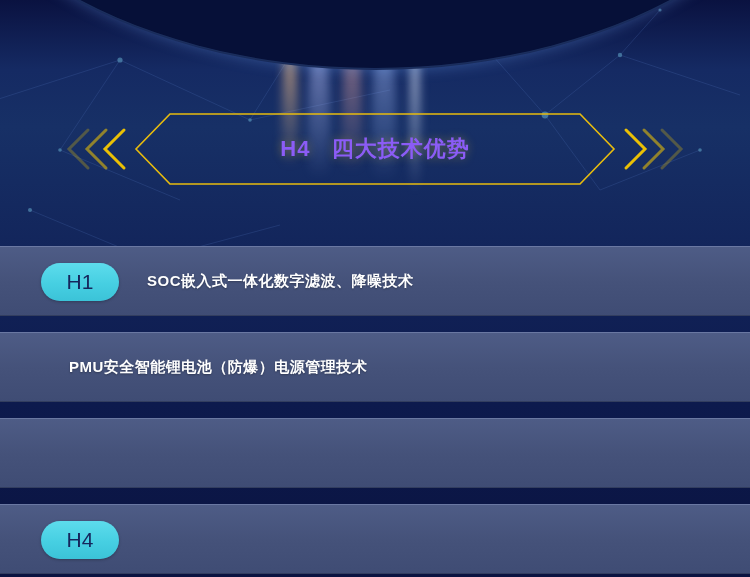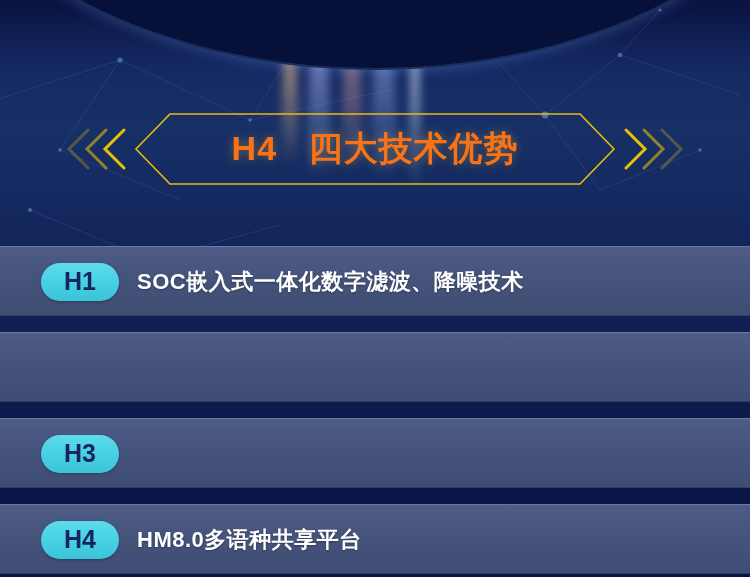--- a/index.html
+++ b/index.html
@@ -93,22 +93,22 @@
   .hexline { position: absolute; left: 0; top: 0; }
   .title-text {
     position: absolute;
     left: 0;
     top: 0;
     width: 750px;
     height: 82px;
     display: flex;
     align-items: center;
     justify-content: center;
-    color: #f97316;
-    font-size: 34px;
+    color: #8b5cf6;
+    font-size: 22px;
     font-weight: bold;
     letter-spacing: 1px;
     white-space: pre;
     text-shadow: 0 0 10px rgba(255,200,40,.35);
   }
 
   
   .rows {
     position: absolute;
     left: 0;
@@ -127,31 +127,31 @@
   }
   .row:last-child { margin-bottom: 0; text-align: right; }
   .row .pad-left { width: 41px; flex: 0 0 41px; }
   .badge {
     flex: 0 0 auto;
     width: 78px;
     height: 38px;
     border-radius: 19px;
     background: linear-gradient(180deg, #5ddcec 0%, #46cfe2 55%, #3bc3d8 100%);
     color: #16265c;
-    font-size: 25px;
-    font-weight: bold;
+    font-size: 21px;
+    font-weight: normal;
     display: flex;
     align-items: center;
     justify-content: center;
     box-shadow: 0 1px 3px rgba(0,0,0,.25);
   }
   .row-text {
-    margin-left: 18px;
+    margin-left: 28px;
     color: #ffffff;
-    font-size: 22px;
+    font-size: 15px;
     font-weight: bold;
     letter-spacing: .5px;
     text-shadow: 0 1px 2px rgba(0,0,0,.30);
     white-space: nowrap;
   }
 </style>
 </head>
 <body>
 
 <div id="root">
@@ -230,27 +230,26 @@
   <div class="rows">
 
     <div class="row">
       <div class="pad-left"></div>
       <div class="badge">H1</div>
       <div class="row-text">SOC嵌入式一体化数字滤波、降噪技术</div>
     </div>
 
     <div class="row">
       <div class="pad-left"></div>
-    </div>
-
-    <div class="row">
-      <div class="pad-left"></div>
-      <div class="badge">H3</div>
+      <div class="row-text">PMU安全智能锂电池（防爆）电源管理技术</div>
+    </div>
+
+    <div class="row">
+      <div class="pad-left"></div>
     </div>
 
     <div class="row">
       <div class="pad-left"></div>
       <div class="badge">H4</div>
-      <div class="row-text">HM8.0多语种共享平台</div>
     </div>
 
   </div>
 </div>
 
 </body></html>

